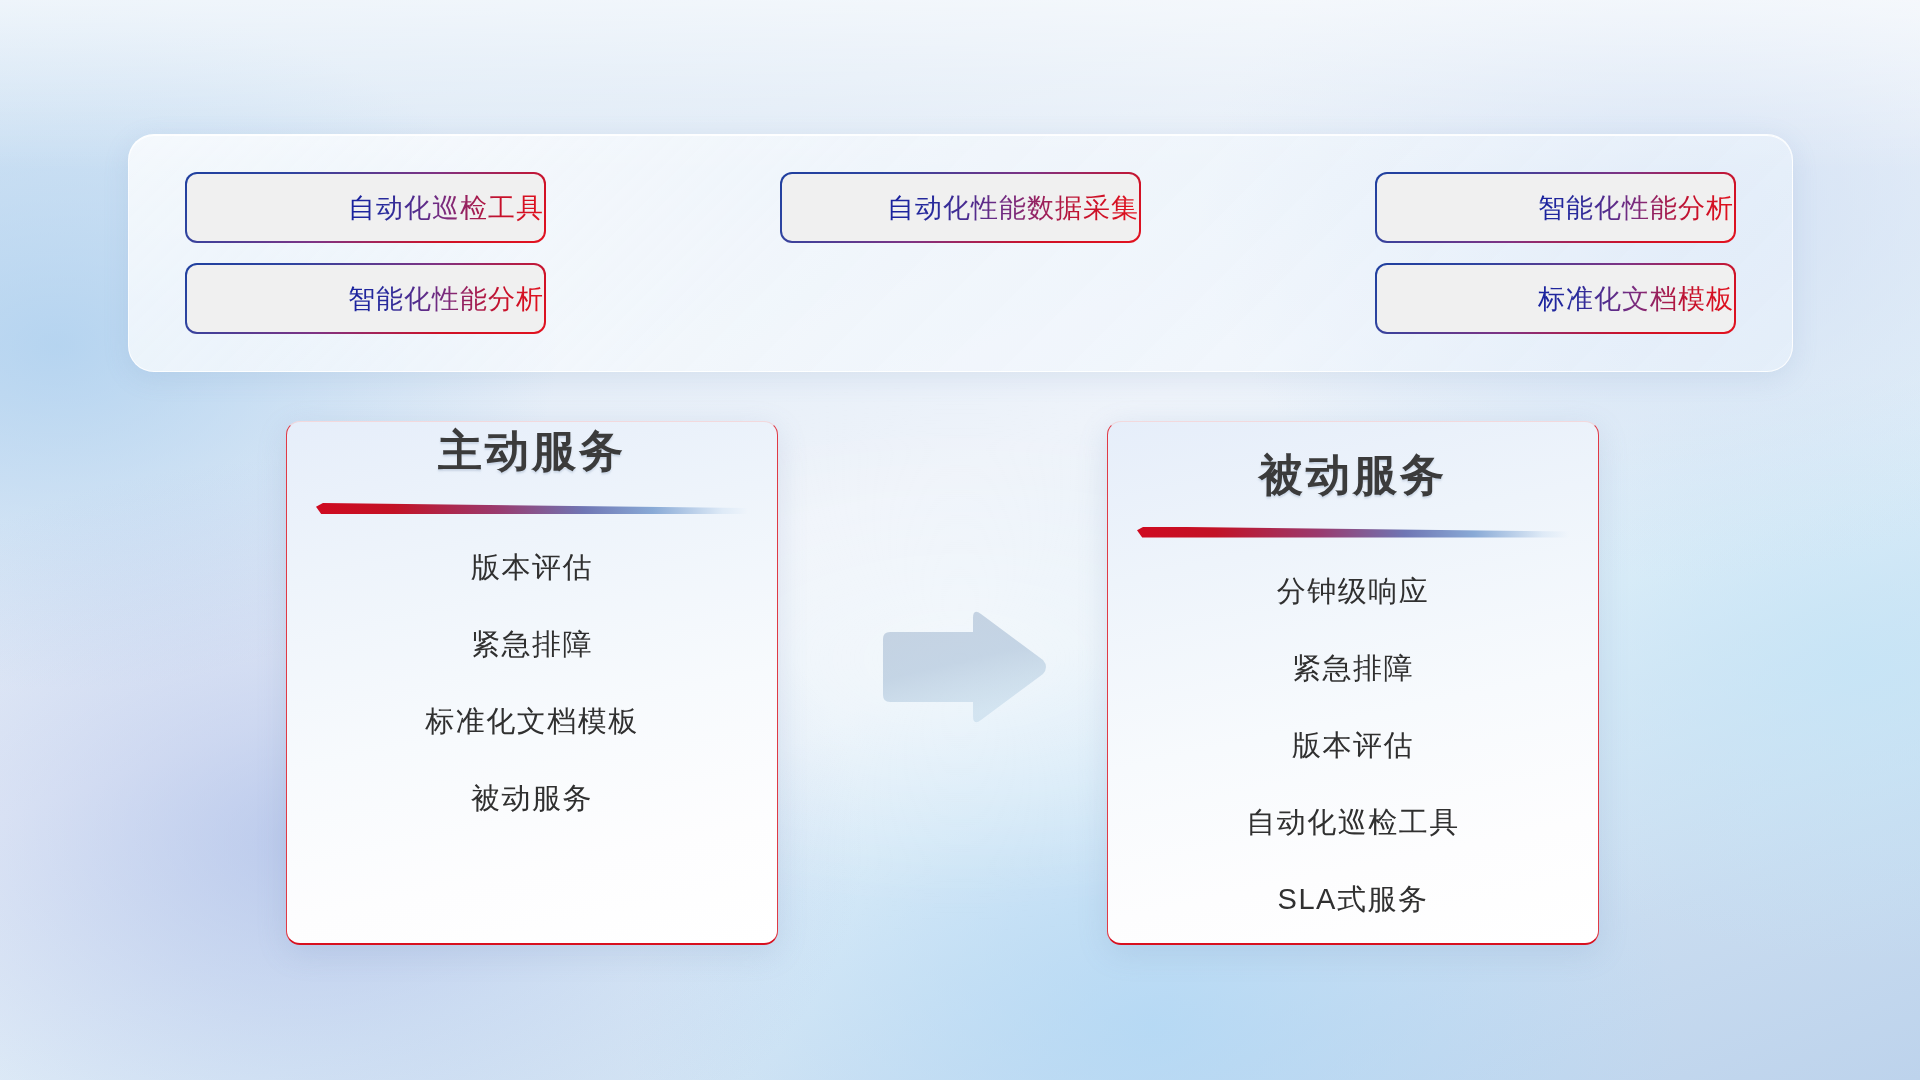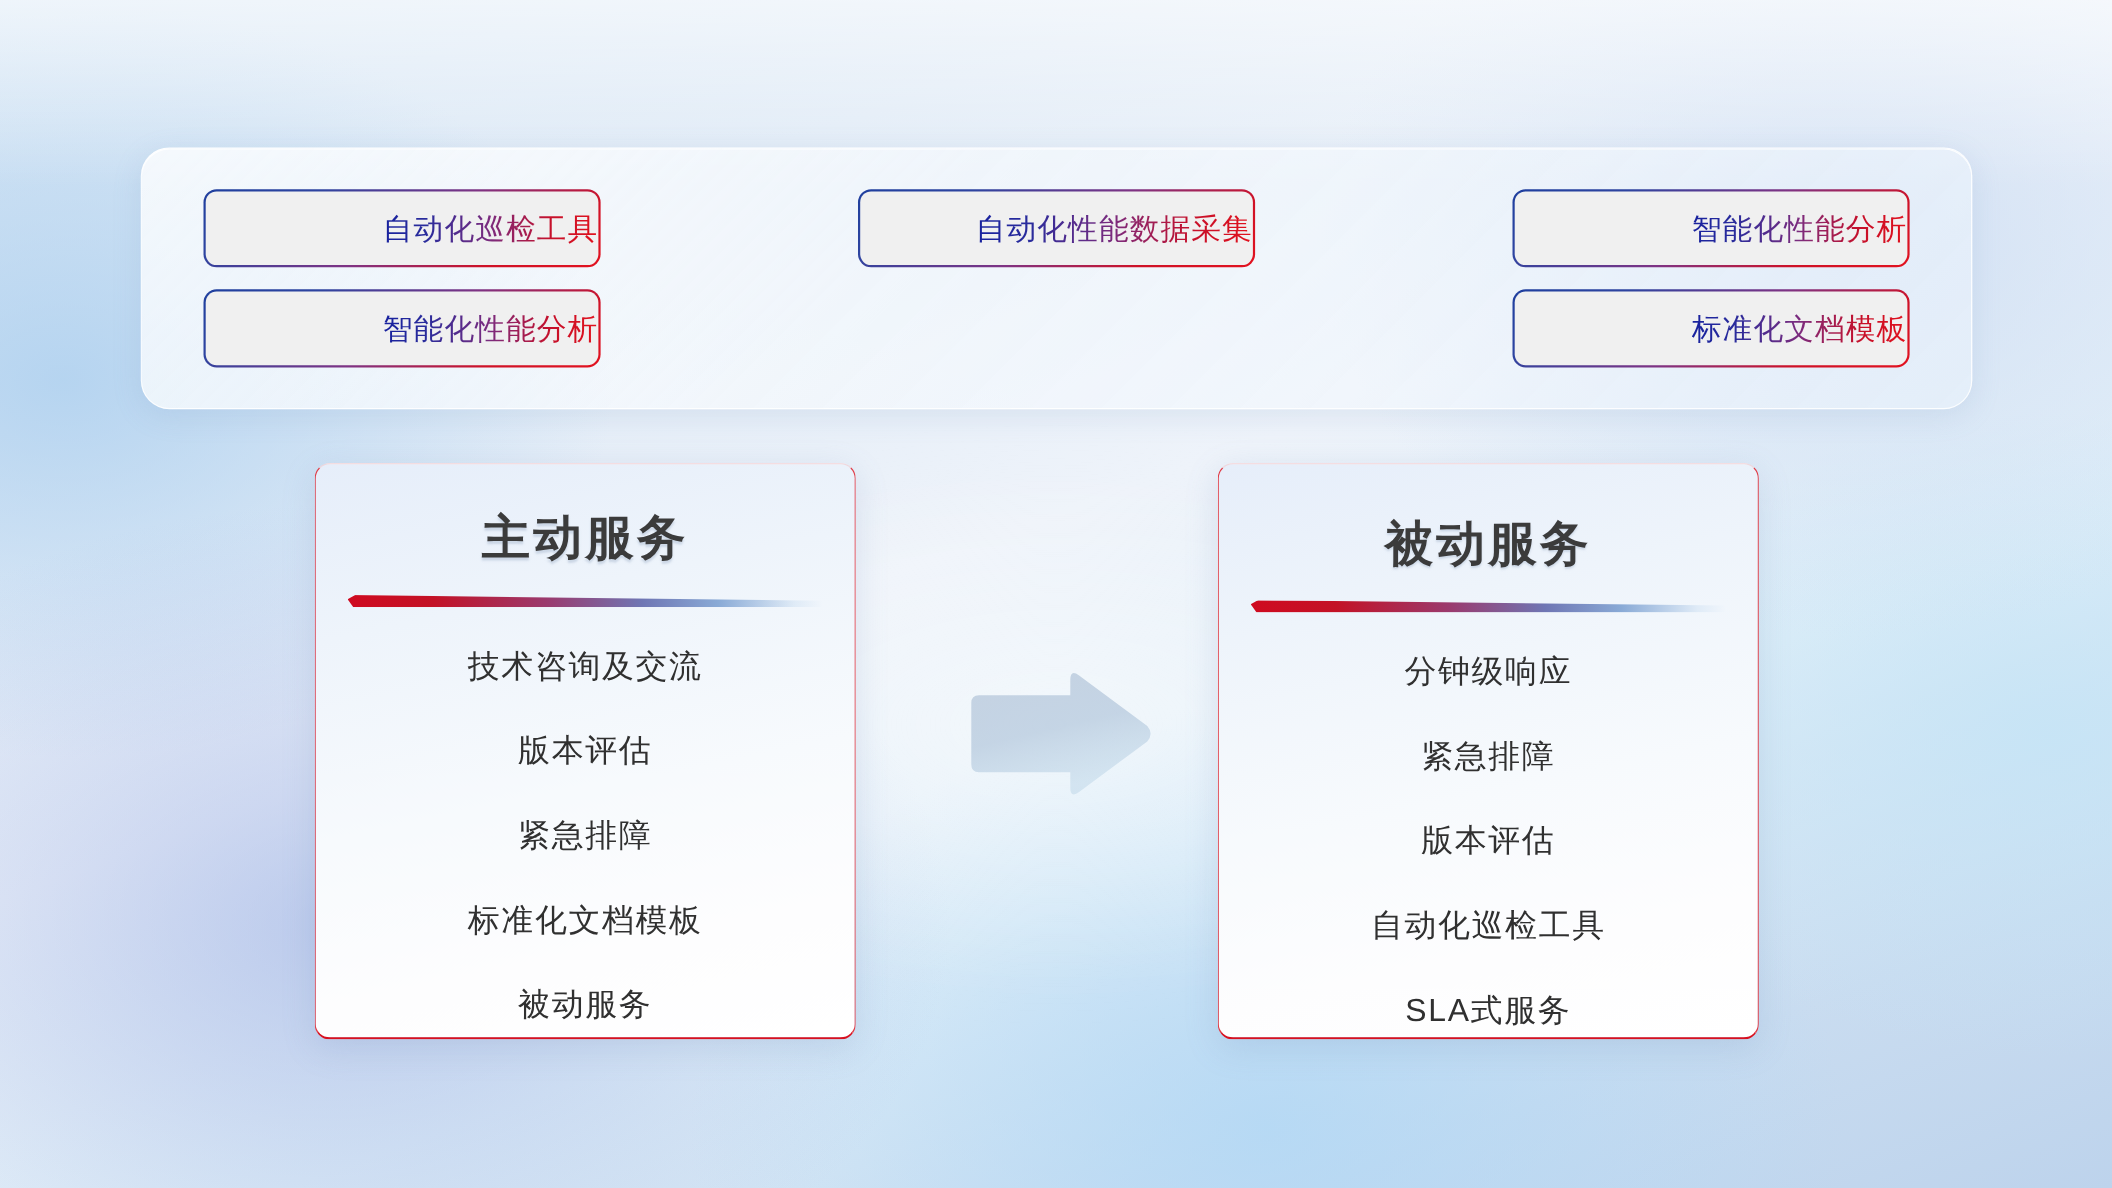--- a/index.html
+++ b/index.html
@@ -113,21 +113,20 @@
     box-shadow: 0 8px 30px rgba(110,140,185,0.18);
     display: flex;
     flex-direction: column;
     align-items: center;
     overflow: hidden;
   }
   #card-proactive { left: 286px; }
   #card-reactive  { left: 1107px; justify-content: center; }
 
   .card-title {
-    margin-top: 38px;
     font-size: 44px;
     font-weight: bold;
     color: #3b3b3b;
     letter-spacing: 3px;
     text-shadow: 0 2px 2px rgba(140,160,190,0.35);
   }
   .card-divider {
     margin-top: 22px;
     width: 432px;
     height: 11px;
@@ -196,21 +195,20 @@
   </div>
 
 </div>
 
 <div class="card" id="card-proactive">
   <div class="card-title">主动服务</div>
   <div class="card-divider">
     <div class="bar"></div>
   </div>
   <div class="card-list">
-    <div class="card-list-item">技术咨询及交流</div>
     <div class="card-list-item">版本评估</div>
     <div class="card-list-item">紧急排障</div>
     <div class="card-list-item">标准化文档模板</div>
     <div class="card-list-item">被动服务</div>
   </div>
 </div>
 
 <div id="flow-arrow">
   <svg viewBox="0 0 172 118" xmlns="http://www.w3.org/2000/svg" aria-hidden="true">
     <defs>

